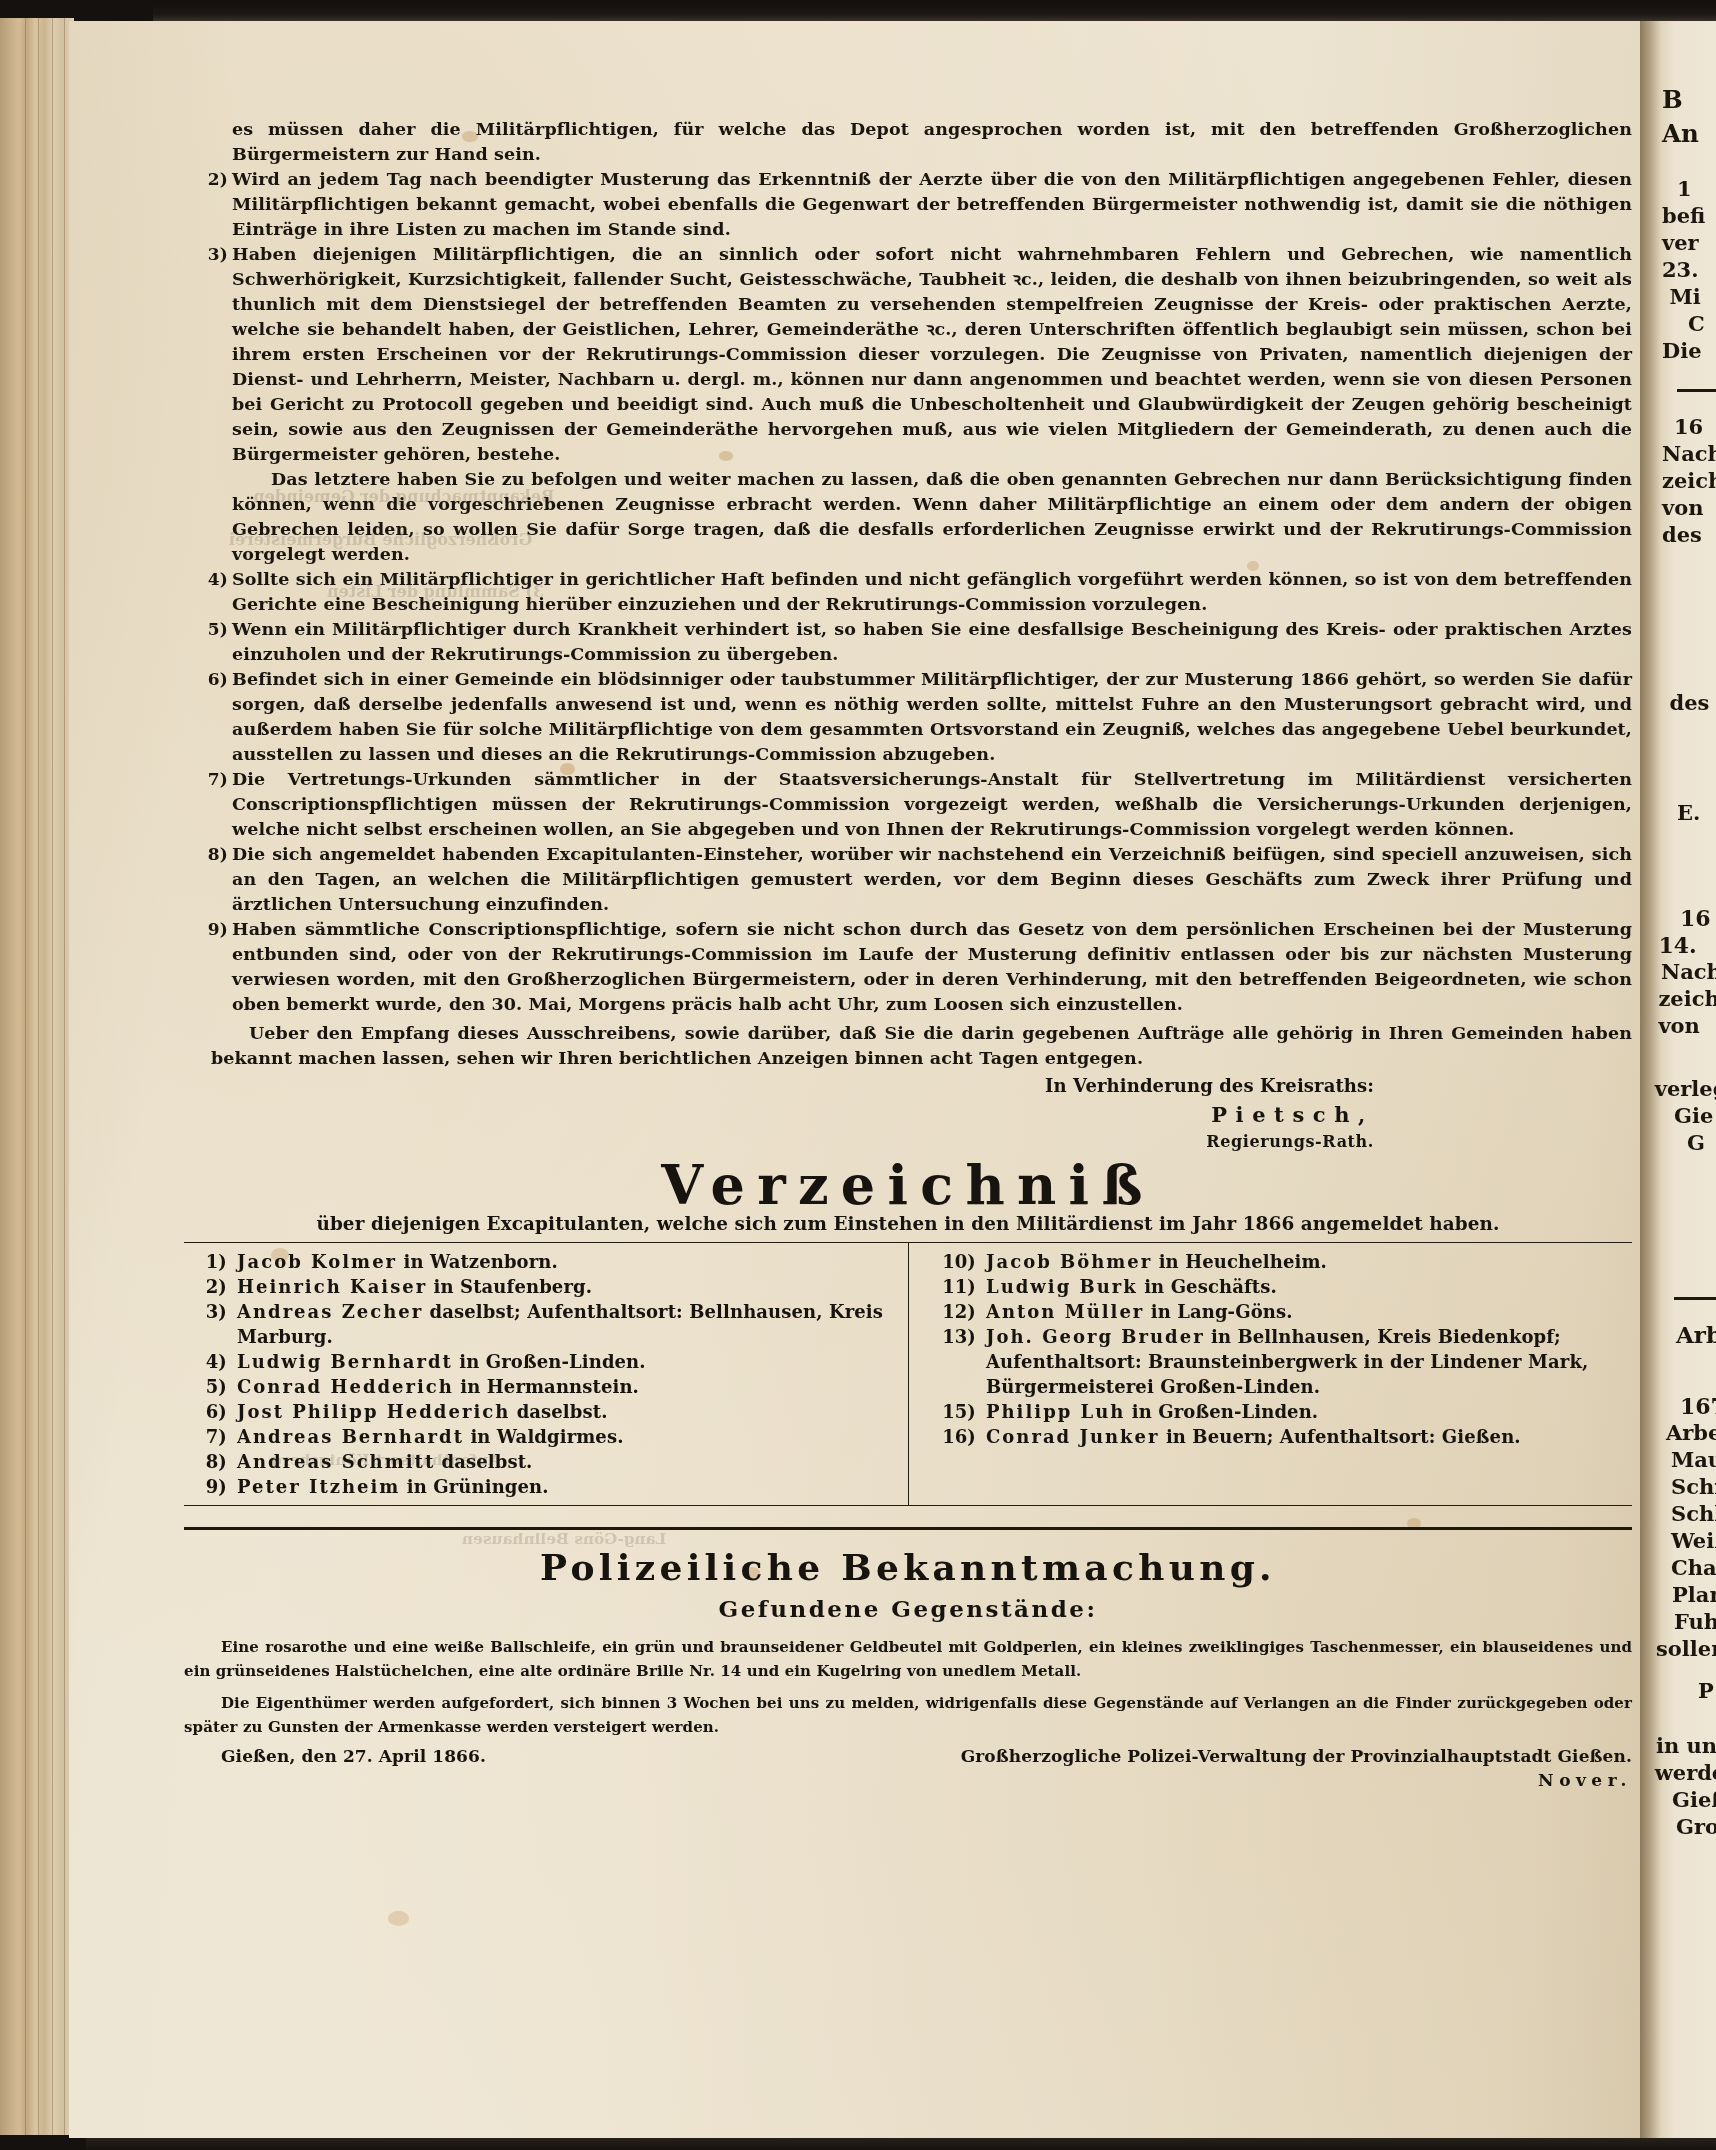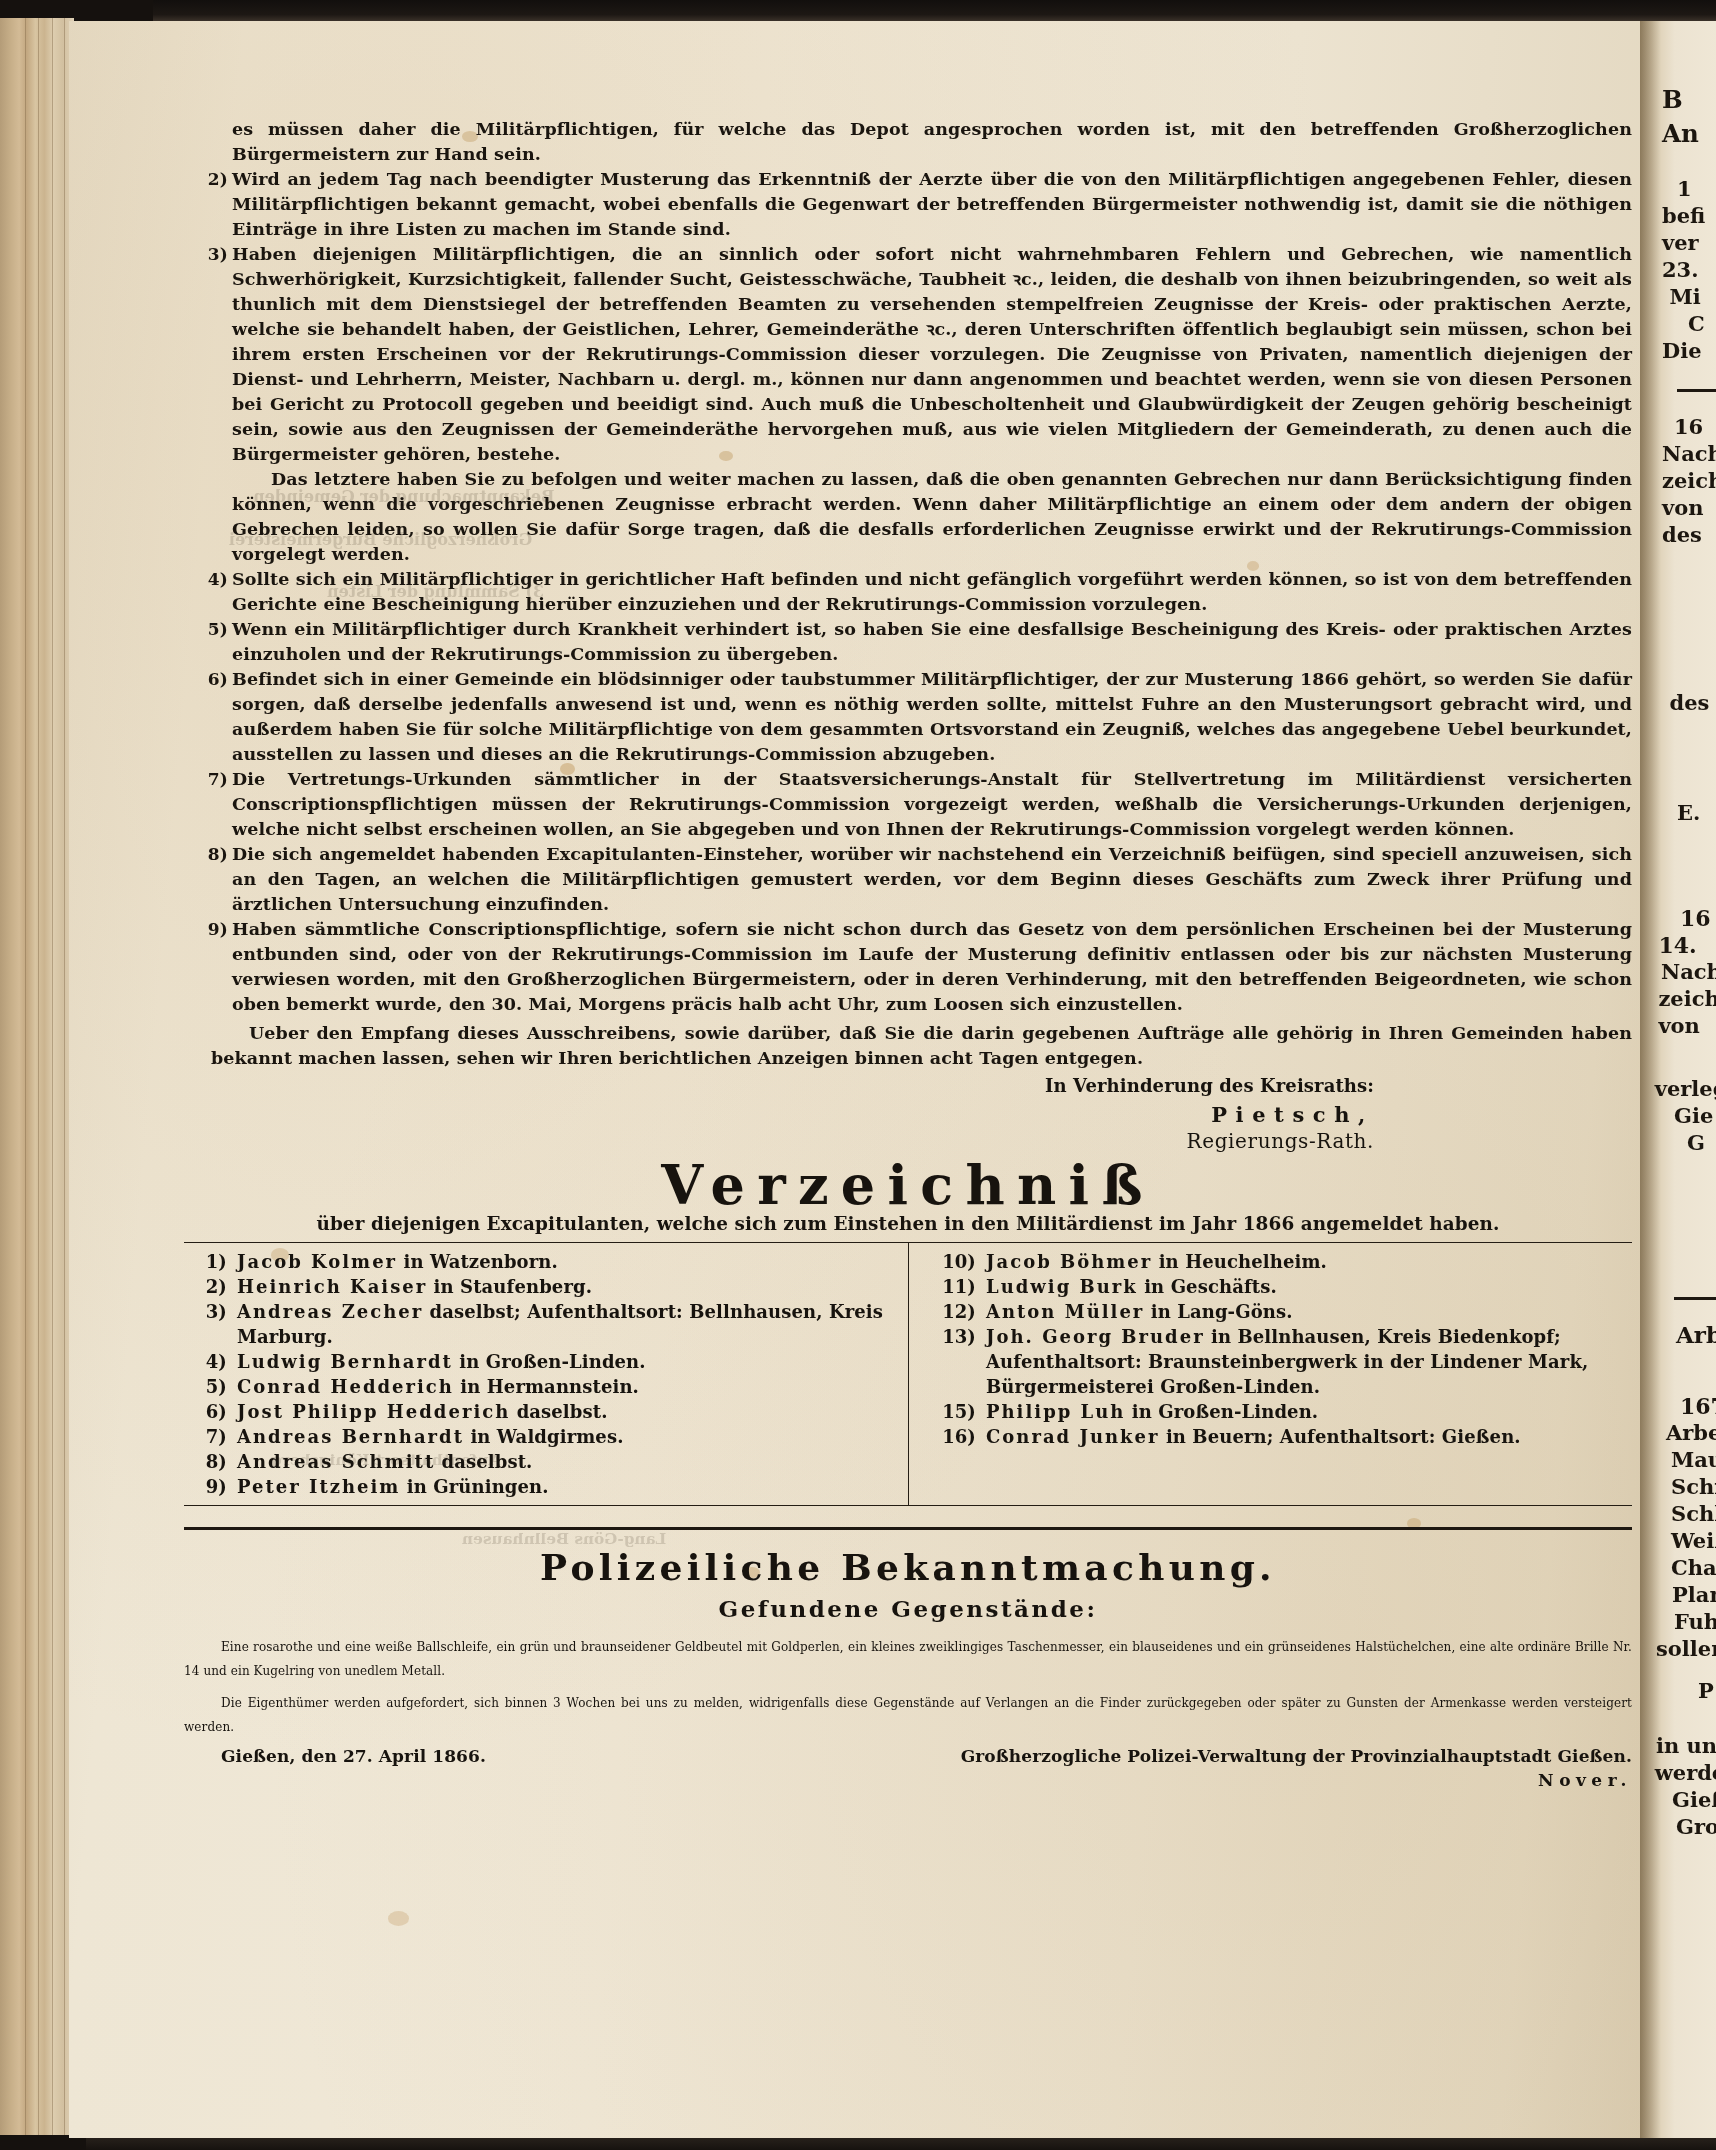--- a/index.html
+++ b/index.html
@@ -114,21 +114,21 @@
     text-indent:-27px;padding-left:27px;
   }
 
   .sig{
     text-align:right;
     margin-top:3.7px;
     padding-right:258px;
   }
   .sig .l1{font-size:18px;font-weight:700;line-height:24.5px;}
   .sig .l2{font-size:21px;font-weight:700;letter-spacing:8.6px;line-height:31px;}
-  .sig .l3{font-size:20px;font-weight:400;letter-spacing:0.6px;line-height:23px;}
+  .sig .l3{font-size:16px;font-weight:700;letter-spacing:0.6px;line-height:23px;}
 
   h1.verz{
     text-align:center;
     font-size:54px;
     font-weight:900;
     letter-spacing:12.3px;
     margin:8.6px 0 1.2px 0;
     line-height:49px;
   }
   p.verzsub{
@@ -184,22 +184,22 @@
     line-height:43px;
   }
   h3.polsub{
     text-align:center;
     font-size:23px;font-weight:700;
     letter-spacing:2.5px;
     margin:0 0 11px 0;
     line-height:31px;
   }
   p.polbody{
-    font-size:12px;line-height:24px;text-align:justify;
-    margin:0 0 7.4px 0;font-weight:400;
+    font-size:15px;line-height:24px;text-align:justify;
+    margin:0 0 7.4px 0;font-weight:700;
     text-indent:37px;
   }
   p.polbody.nohang{text-indent:37px;}
 
   .datesign{
     display:flex;justify-content:space-between;
     font-size:17px;font-weight:600;margin-top:4px;
   }
   .datesign .left{padding-left:37px;}
   .signname{

